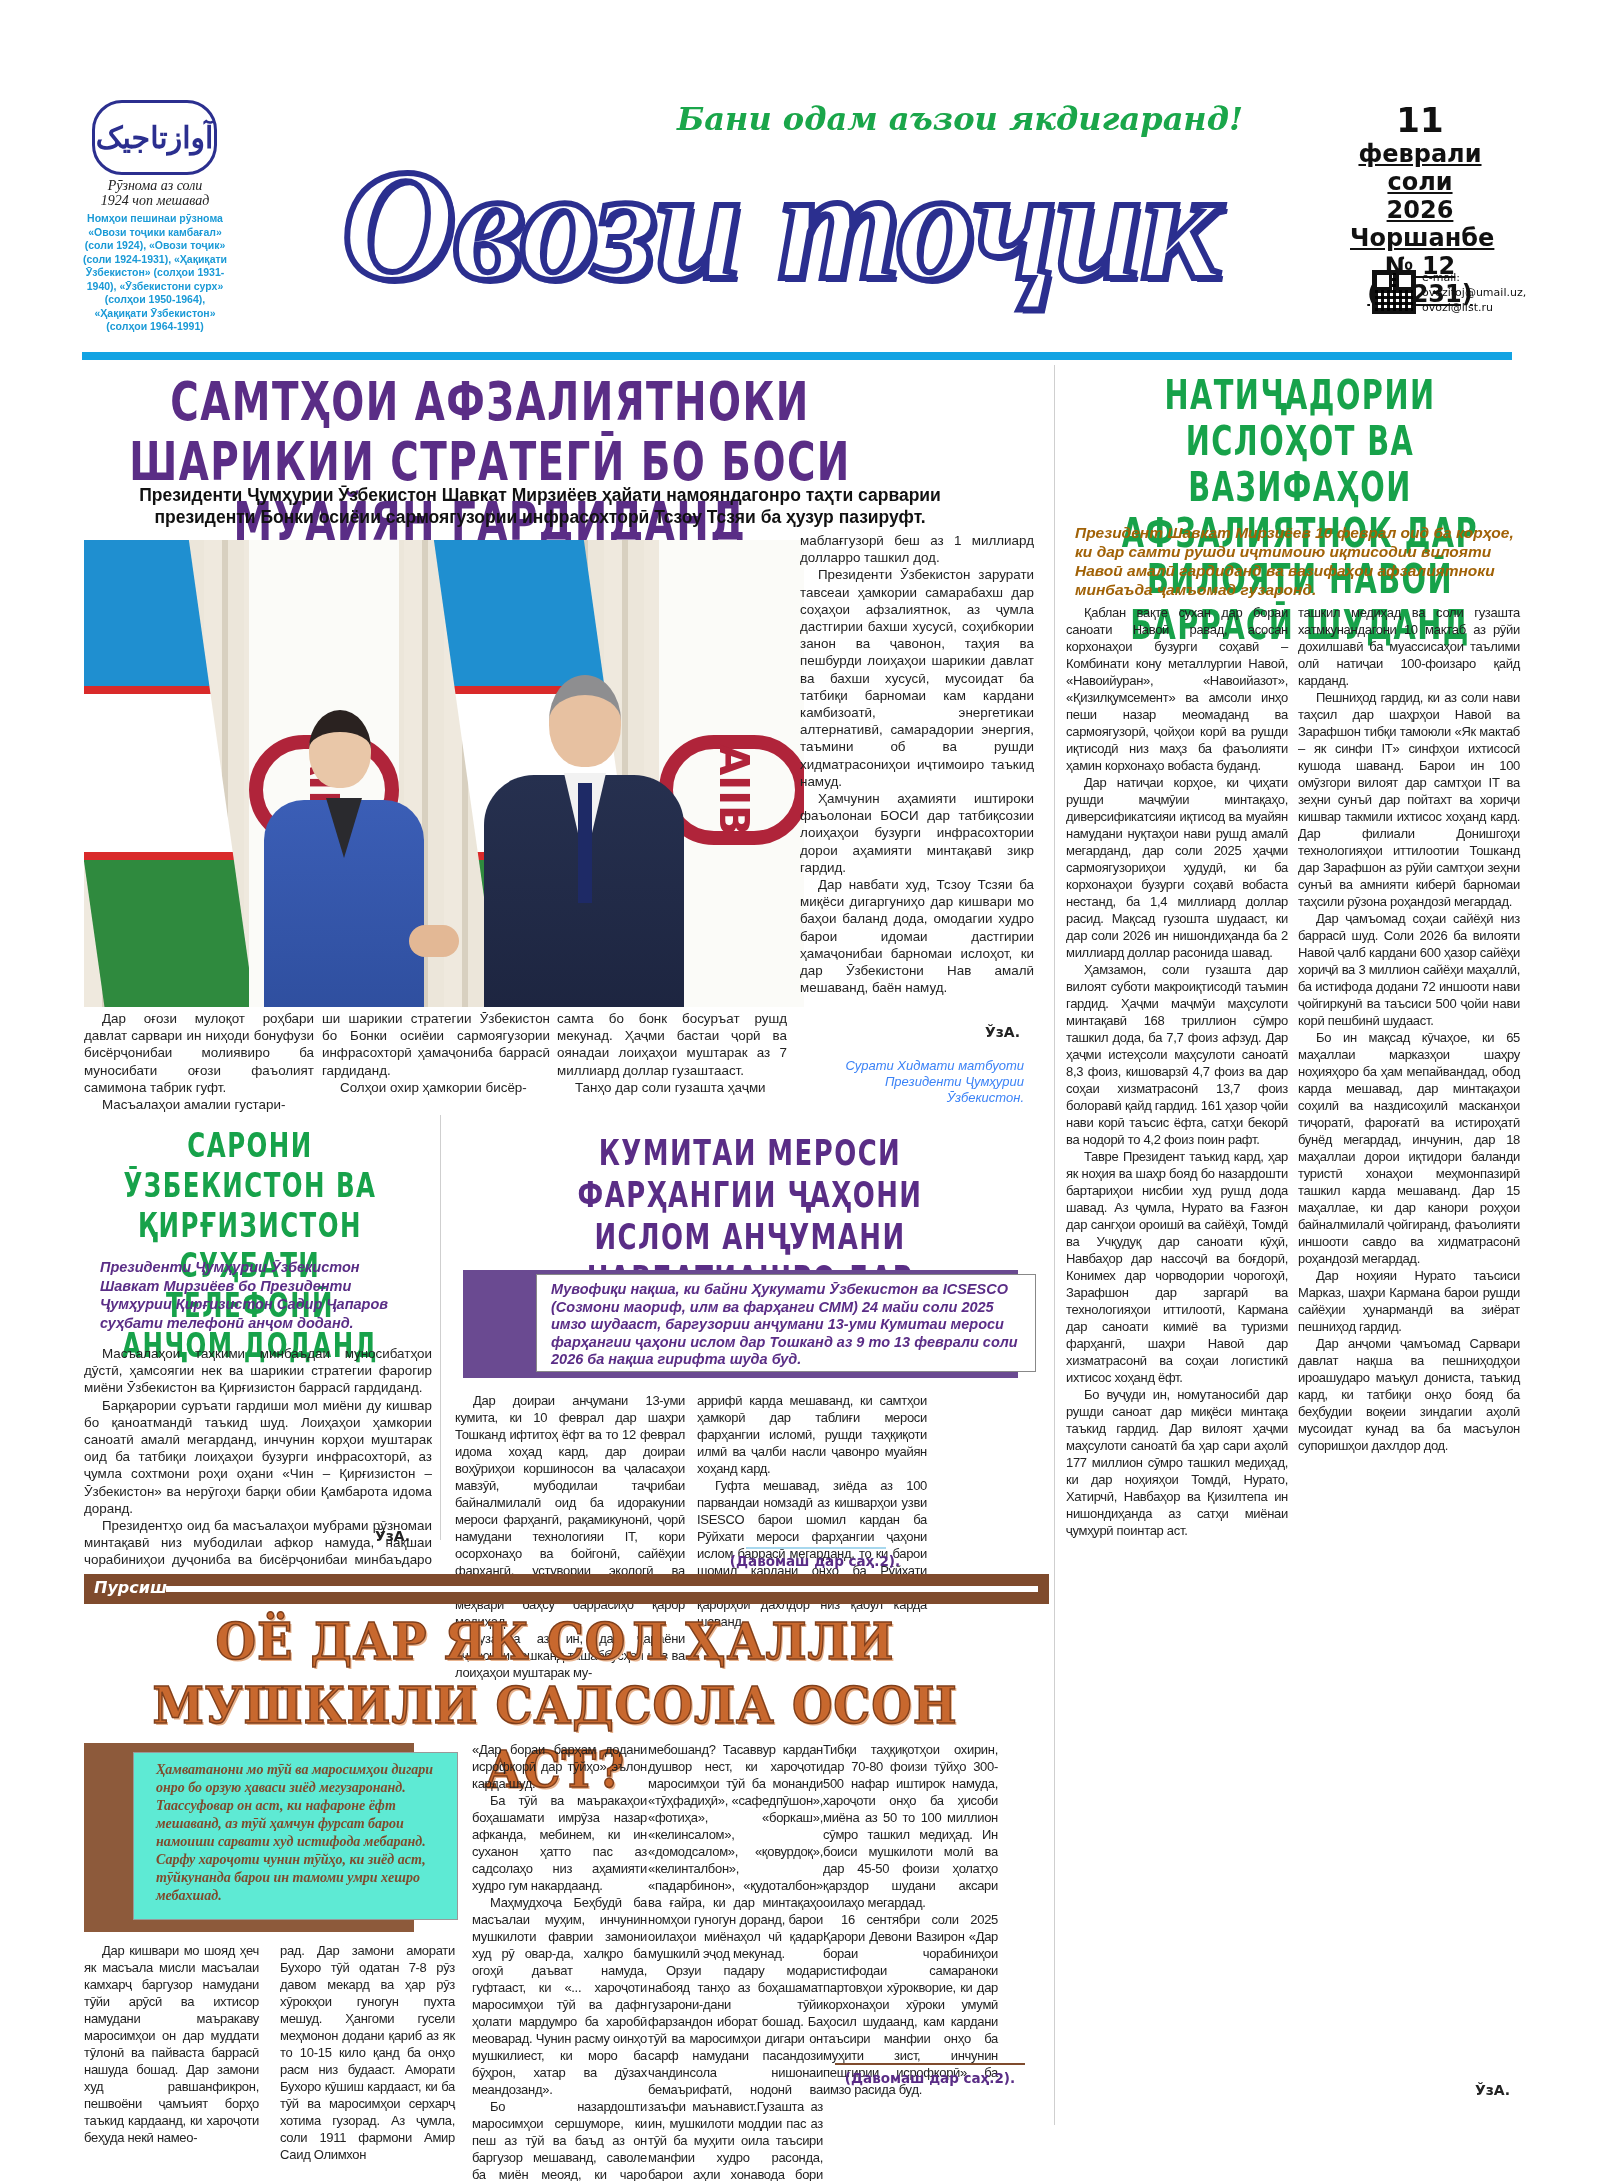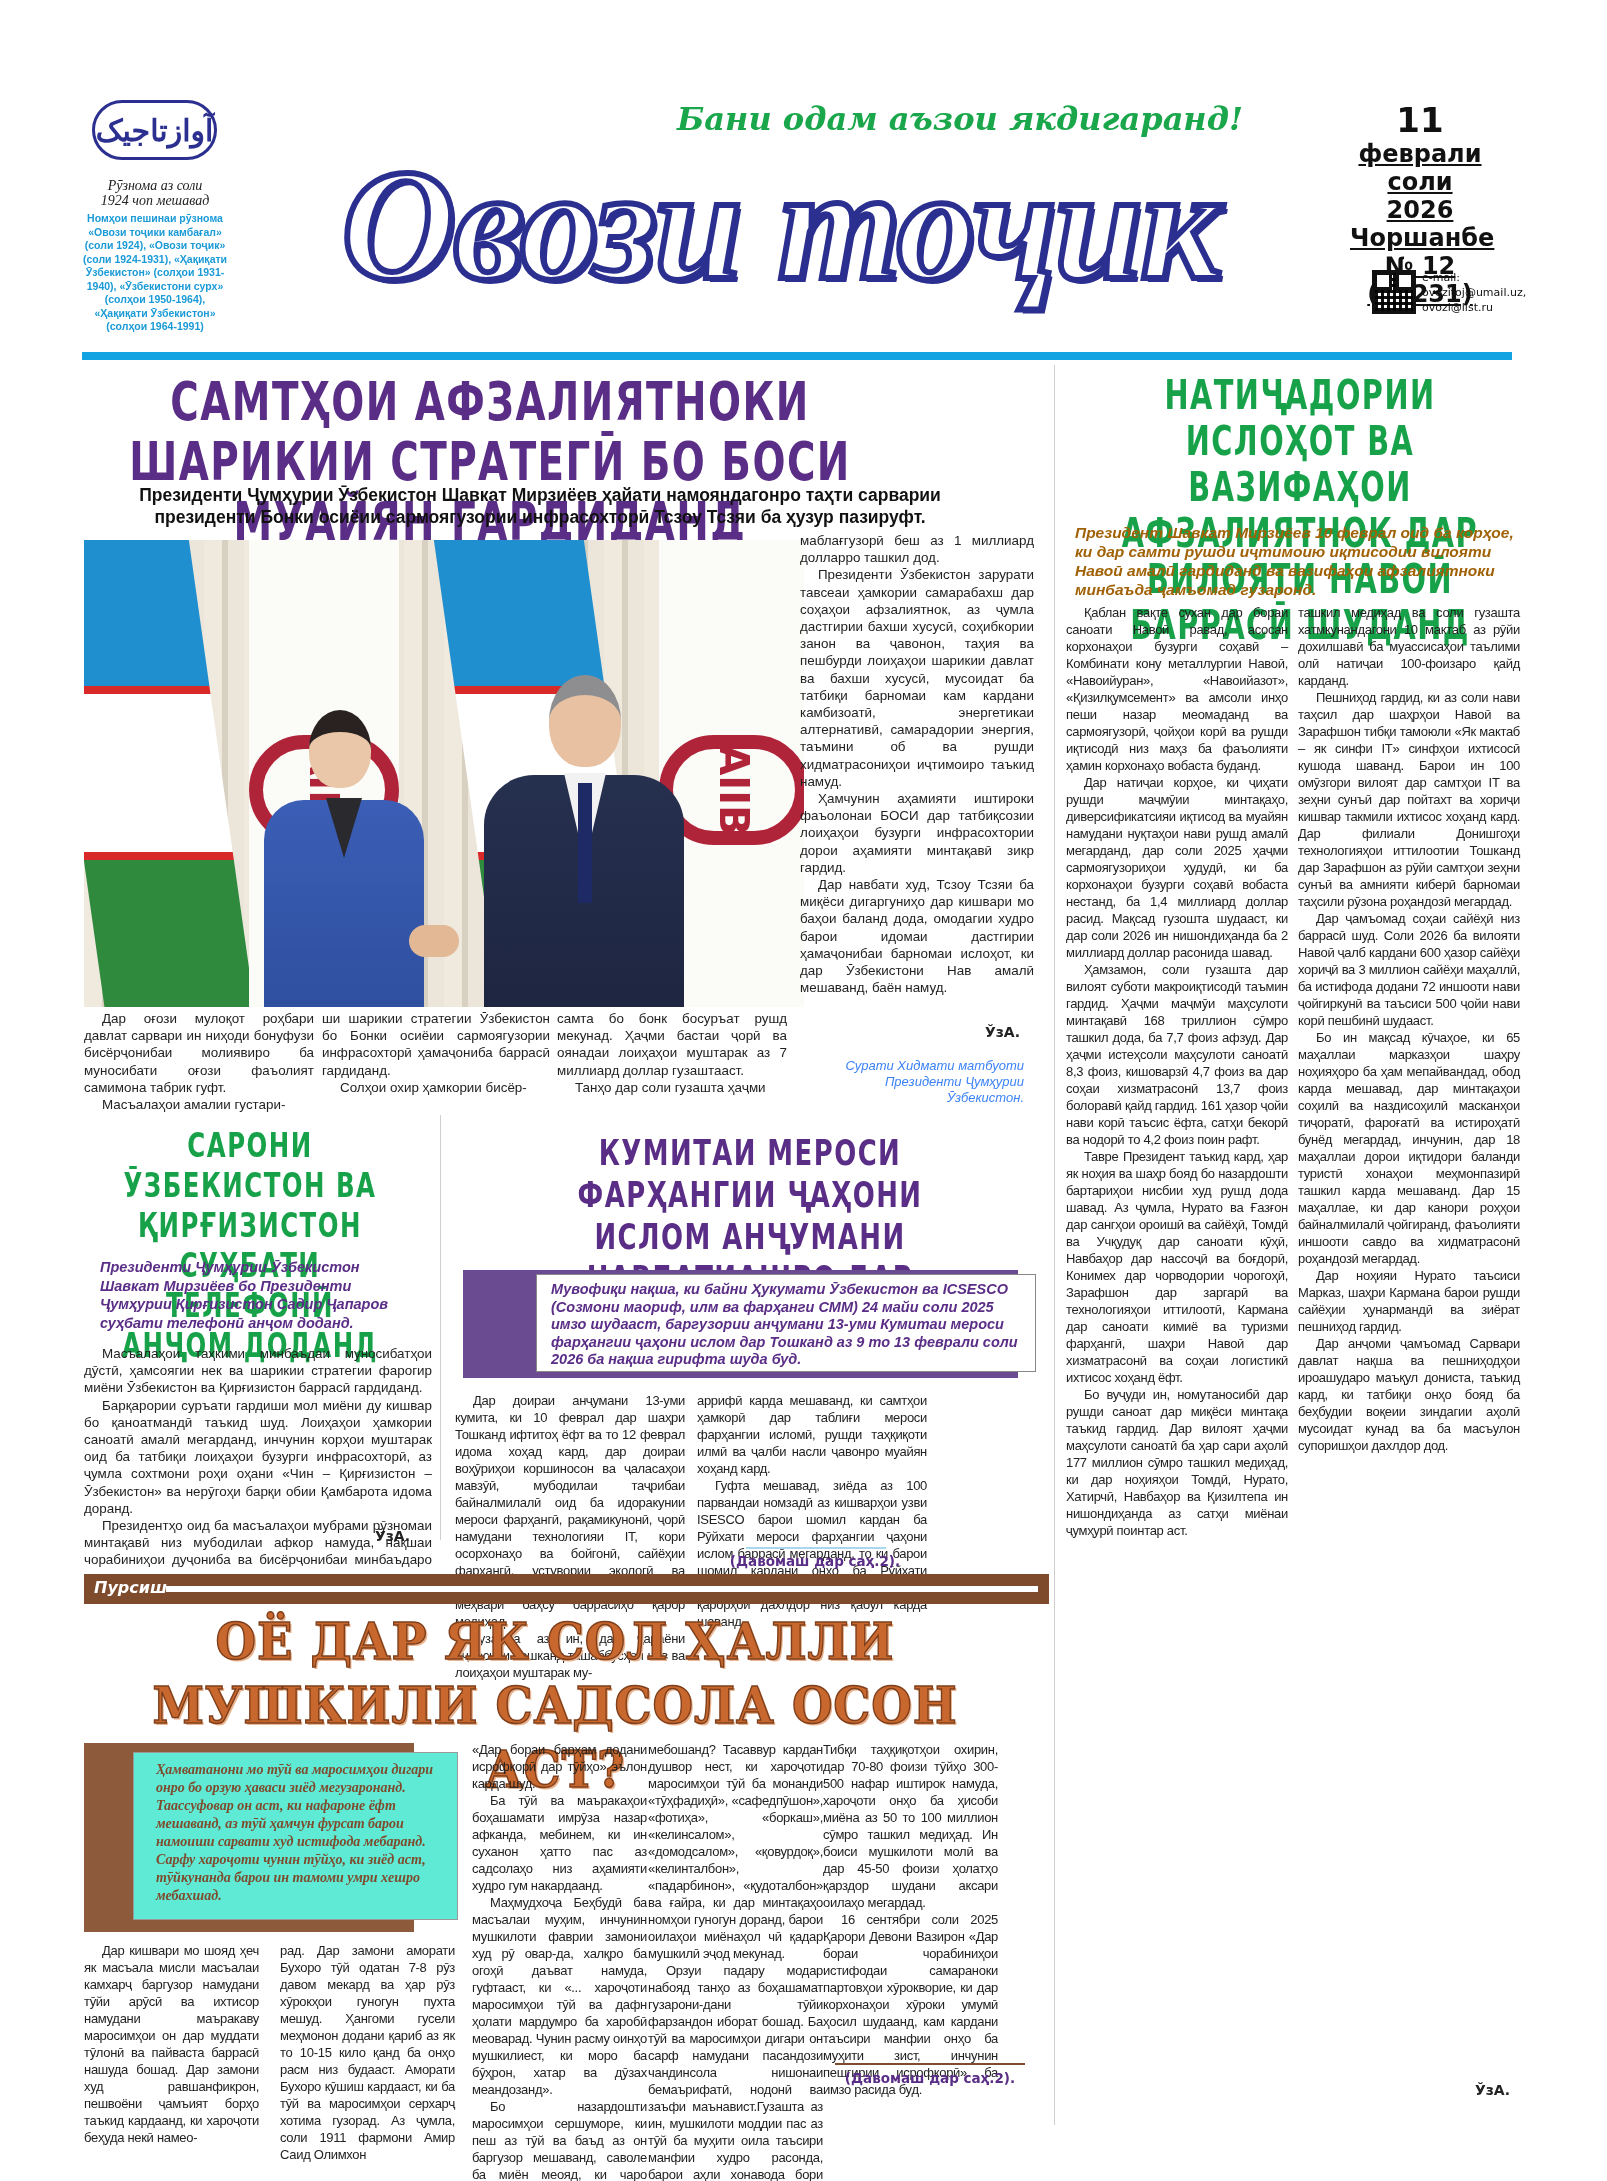--- a/index.html
+++ b/index.html
@@ -2,21 +2,21 @@
 <html><head>
 <meta charset="utf-8">
 <style>
   * { box-sizing: border-box; margin: 0; padding: 0; }
   html, body { width: 1607px; height: 2181px; background: #ffffff; overflow: hidden; }
   body { position: relative; font-family: "Liberation Sans", "DejaVu Sans", sans-serif; color: #222; }
 
   .abs { position: absolute; }
 
   
-  .scroll-logo { left: 92px; top: 100px; width: 125px; height: 60px; border: 3px solid #2b2f8f; border-radius: 30px 30px 30px 30px; display:flex; align-items:center; justify-content:center; }
+  .scroll-logo { left: 92px; top: 100px; width: 125px; height: 75px; border: 3px solid #2b2f8f; border-radius: 30px 30px 30px 30px; display:flex; align-items:center; justify-content:center; }
   .scroll-logo .inner { font-family: "DejaVu Serif", serif; color: #2b2f8f; font-size: 30px; font-weight: bold; direction: rtl; }
   .since { left: 80px; top: 178px; width: 150px; text-align: center; font-family: "Liberation Serif", serif; font-style: italic; font-size: 14px; line-height: 15px; color: #222; }
   .history { left: 80px; top: 212px; width: 150px; text-align: center; font-family: "Liberation Sans", sans-serif; font-weight: bold; font-size: 10.5px; line-height: 13.5px; color: #1a9ad6; }
   .slogan { left: 650px; top: 100px; width: 620px; text-align: center; font-family: "DejaVu Serif", serif; font-style: italic; font-weight: bold; font-size: 32px; color: #1aa64a; }
   .title { left: 270px; top: 130px; width: 1020px; height: 190px; display:flex; align-items:center; justify-content:center; }
   .title span { font-family: "Liberation Serif", serif; font-style: italic; font-weight: bold; font-size: 158px; letter-spacing: -2px; color: #ffffff; -webkit-text-stroke: 6px #2b2f8f; text-shadow: 4px 4px 0 #2b2f8f; line-height: 1; }
   .issue { left: 1350px; top: 100px; width: 140px; text-align: center; font-family: "DejaVu Sans", sans-serif; font-weight: bold; color: #111; }
   .issue .day { font-size: 34px; line-height: 40px; }
   .issue .line { font-size: 24px; line-height: 28px; text-decoration: underline; }
   .qr { left: 1372px; top: 270px; width: 44px; height: 44px; background:

